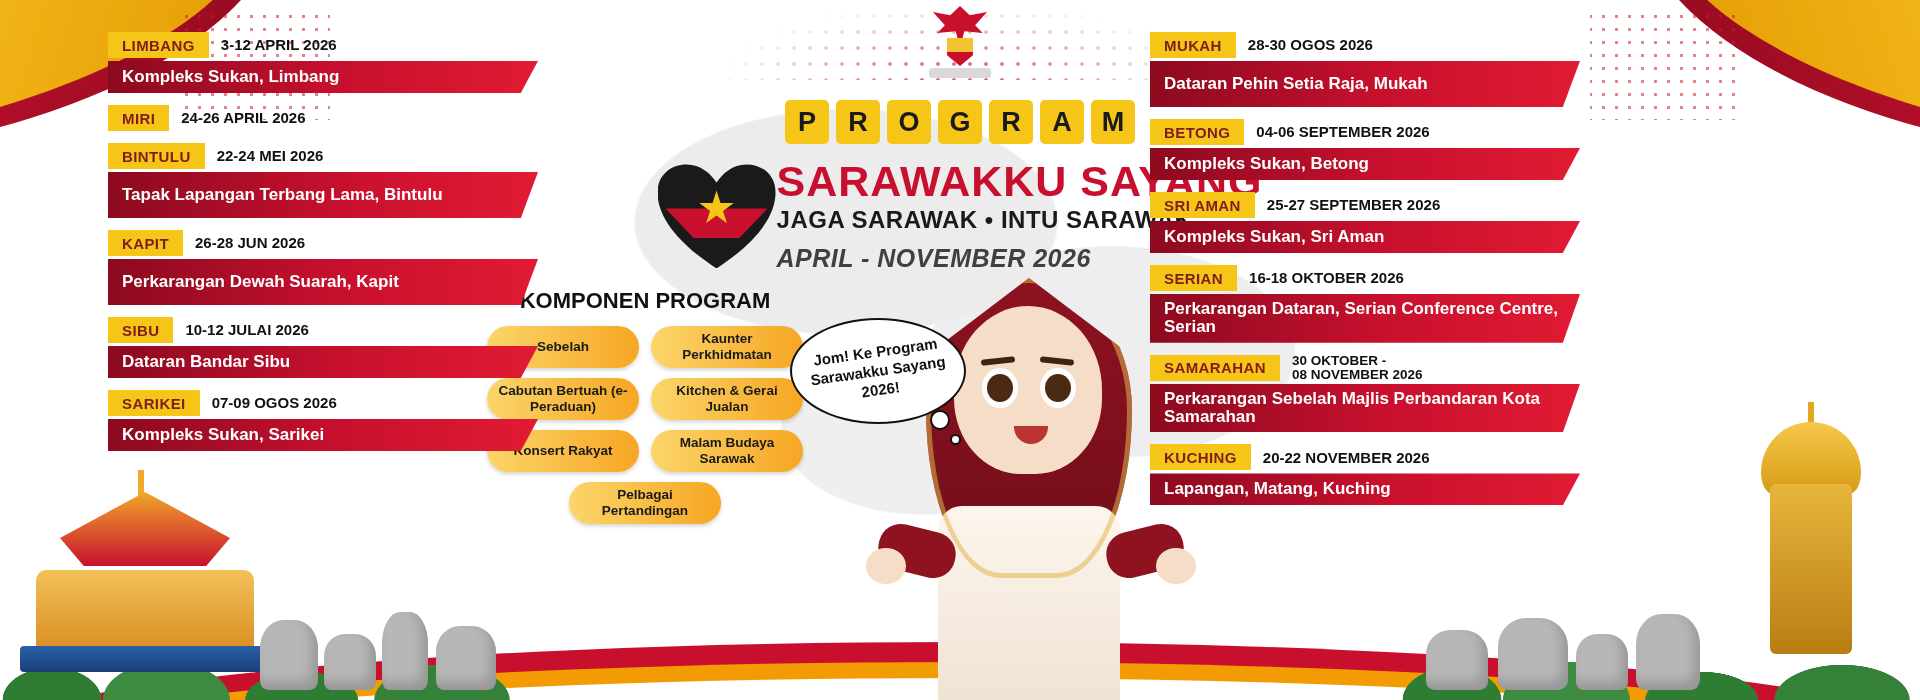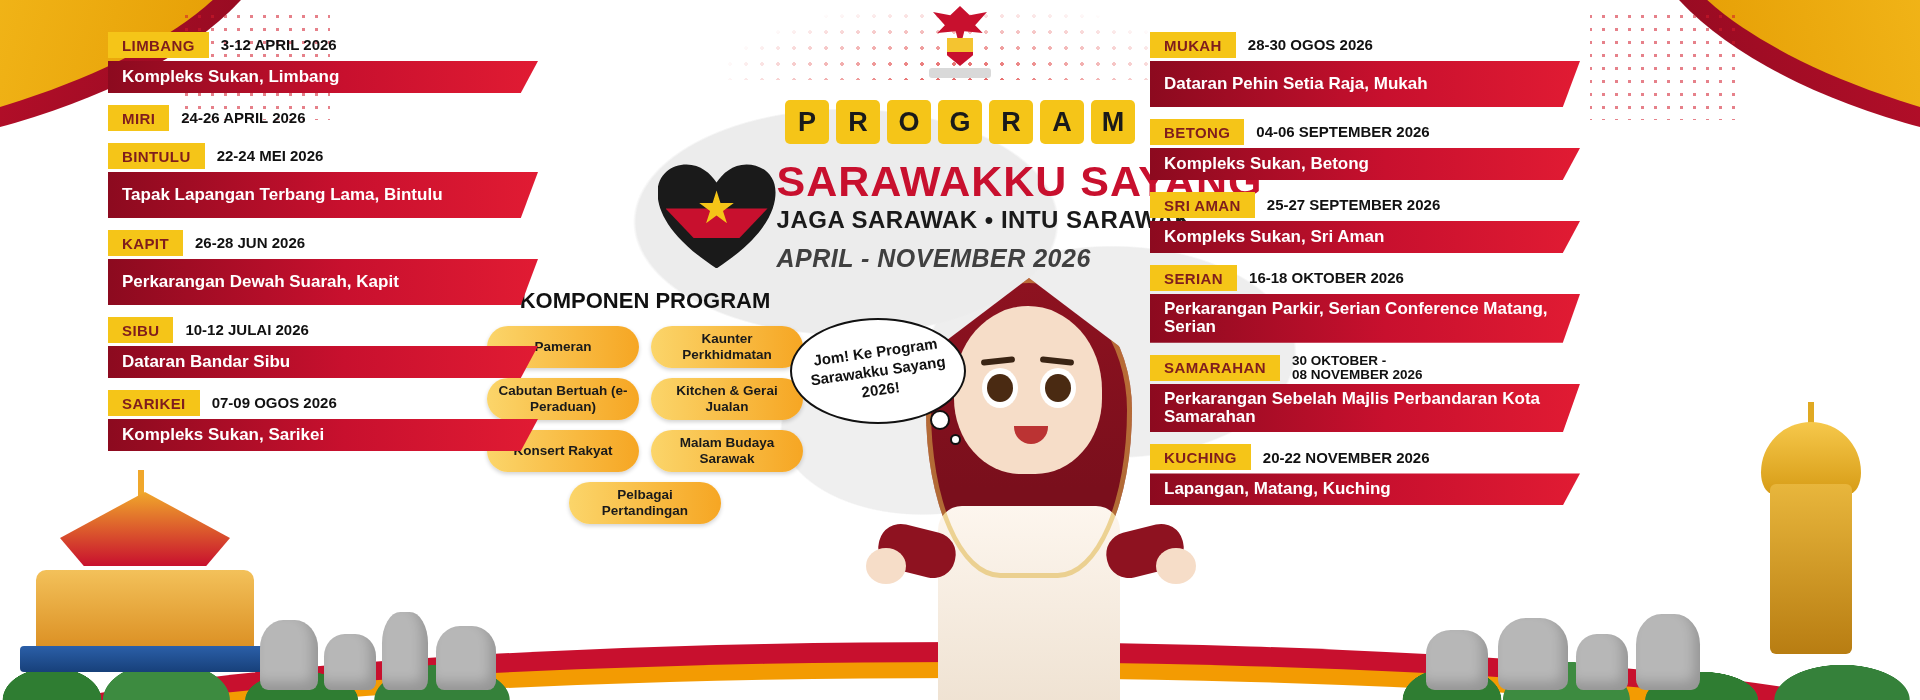--- a/index.html
+++ b/index.html
@@ -351,21 +351,21 @@
         <div class="t1">SARAWAKKU SAYANG</div>
         <div class="t2">JAGA SARAWAK  •  INTU SARAWAK</div>
         <div class="t3">APRIL - NOVEMBER 2026</div>
       </div>
     </div>
   </div>
 
   <div class="komponen">
     <h3>KOMPONEN PROGRAM</h3>
     <div class="kgrid">
-      <div class="kpill">Pameran</div>
+      <div class="kpill">Sebelah</div>
       <div class="kpill">Kaunter Perkhidmatan</div>
       <div class="kpill">Cabutan Bertuah (e-Peraduan)</div>
       <div class="kpill">Kitchen &amp; Gerai Jualan</div>
       <div class="kpill">Konsert Rakyat</div>
       <div class="kpill">Malam Budaya Sarawak</div>
       <div class="kpill wide">Pelbagai Pertandingan</div>
     </div>
   </div>
 
   <div class="mascot">
@@ -455,21 +455,21 @@
         <div class="ecity">SRI AMAN</div>
         <div class="edate">25-27 SEPTEMBER 2026</div>
       </div>
       <div class="evenue">Kompleks Sukan, Sri Aman</div>
     </div>
     <div class="event">
       <div class="ehead">
         <div class="ecity">SERIAN</div>
         <div class="edate">16-18 OKTOBER 2026</div>
       </div>
-      <div class="evenue tall">Perkarangan Parkir, Serian Conference Matang, Serian</div>
+      <div class="evenue tall">Perkarangan Dataran, Serian Conference Centre, Serian</div>
     </div>
     <div class="event">
       <div class="ehead">
         <div class="ecity">SAMARAHAN</div>
         <div class="edate two">30 OKTOBER -
 08 NOVEMBER 2026</div>
       </div>
       <div class="evenue tall">Perkarangan Sebelah Majlis Perbandaran Kota Samarahan</div>
     </div>
     <div class="event">

